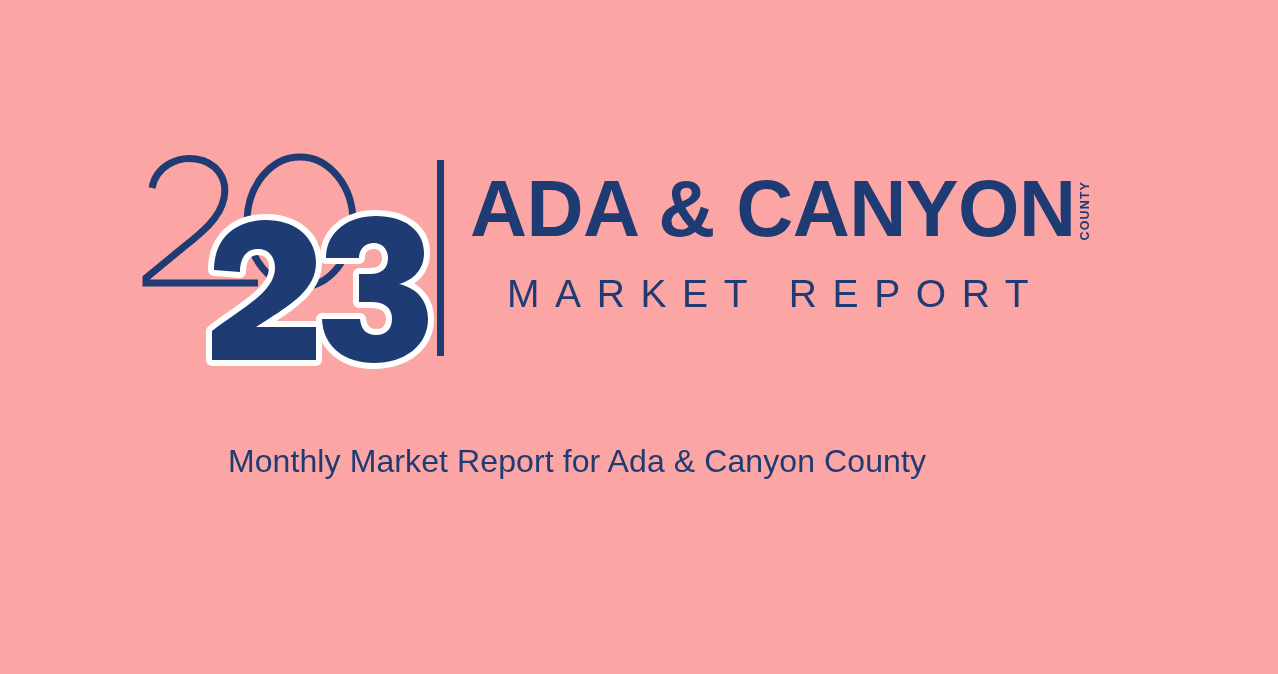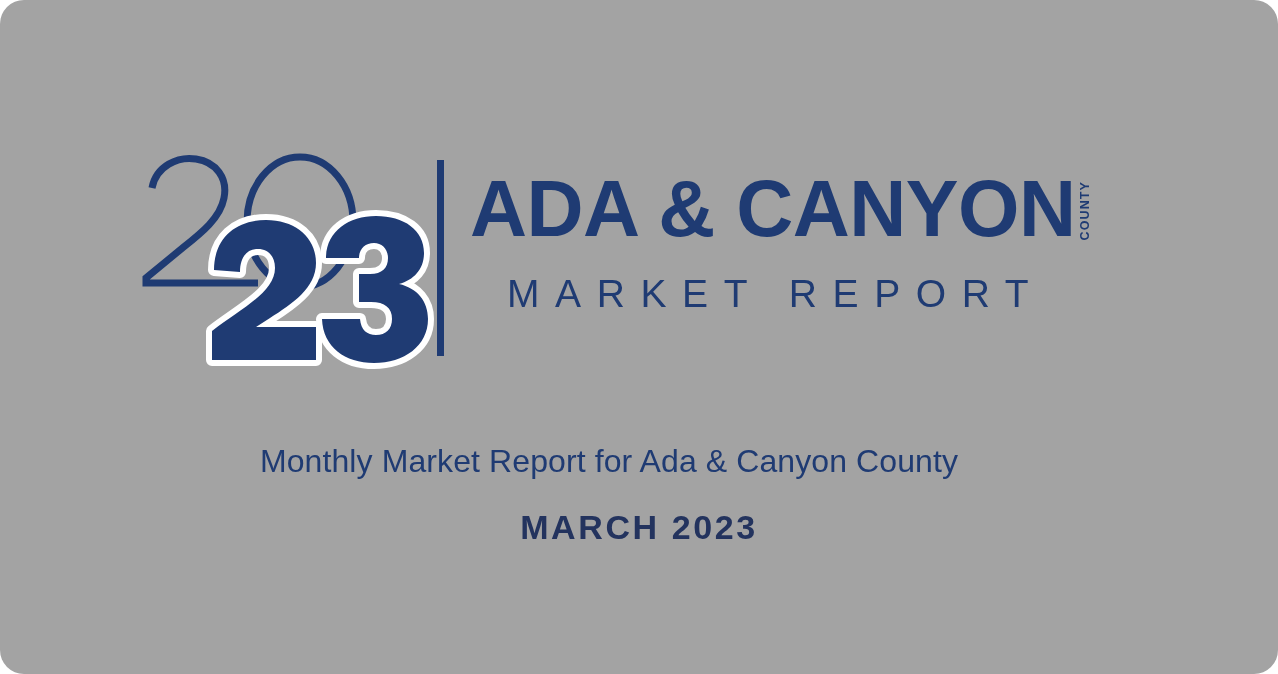--- a/index.html
+++ b/index.html
@@ -13,22 +13,21 @@
     height: 674px;
     overflow: hidden;
     font-family: "Liberation Sans", sans-serif;
     color: #1F3B73;
     position: relative;
   }
 
   .page {
     position: absolute;
     inset: 0;
-    background: #a3a3a3;
-    border-radius: 24px;
+    background: #fca5a5;
   }
 
   
   .logo-lockup {
     position: absolute;
     left: 0;
     top: 150px;
     width: 1278px;
     height: 215px;
   }
@@ -115,21 +114,20 @@
     position: absolute;
     left: 0;
     top: 443px;
     width: 1154px;
     text-align: center;
     font-family: "Liberation Sans", sans-serif;
     font-weight: 400;
     font-size: 32px;
     letter-spacing: 0.1px;
     color: #1F3B73;
-    margin-left: 32px;
   }
   .report-date {
     position: absolute;
     left: 0;
     top: 508px;
     width: 1278px;
     text-align: center;
     font-family: "Liberation Sans", sans-serif;
     font-weight: 700;
     font-size: 34px;
@@ -215,15 +213,14 @@
         <span class="wordmark-main">ADA &amp; CANYON</span>
         <span class="wordmark-county">COUNTY</span>
       </div>
       <div class="wordmark-sub">MARKET REPORT</div>
     </div>
 
   </div>
 
   <div class="subtitle">Monthly Market Report for Ada &amp; Canyon County</div>
 
-  <div class="report-date">MARCH 2023</div>
 
 </div>
 
 </body></html>

